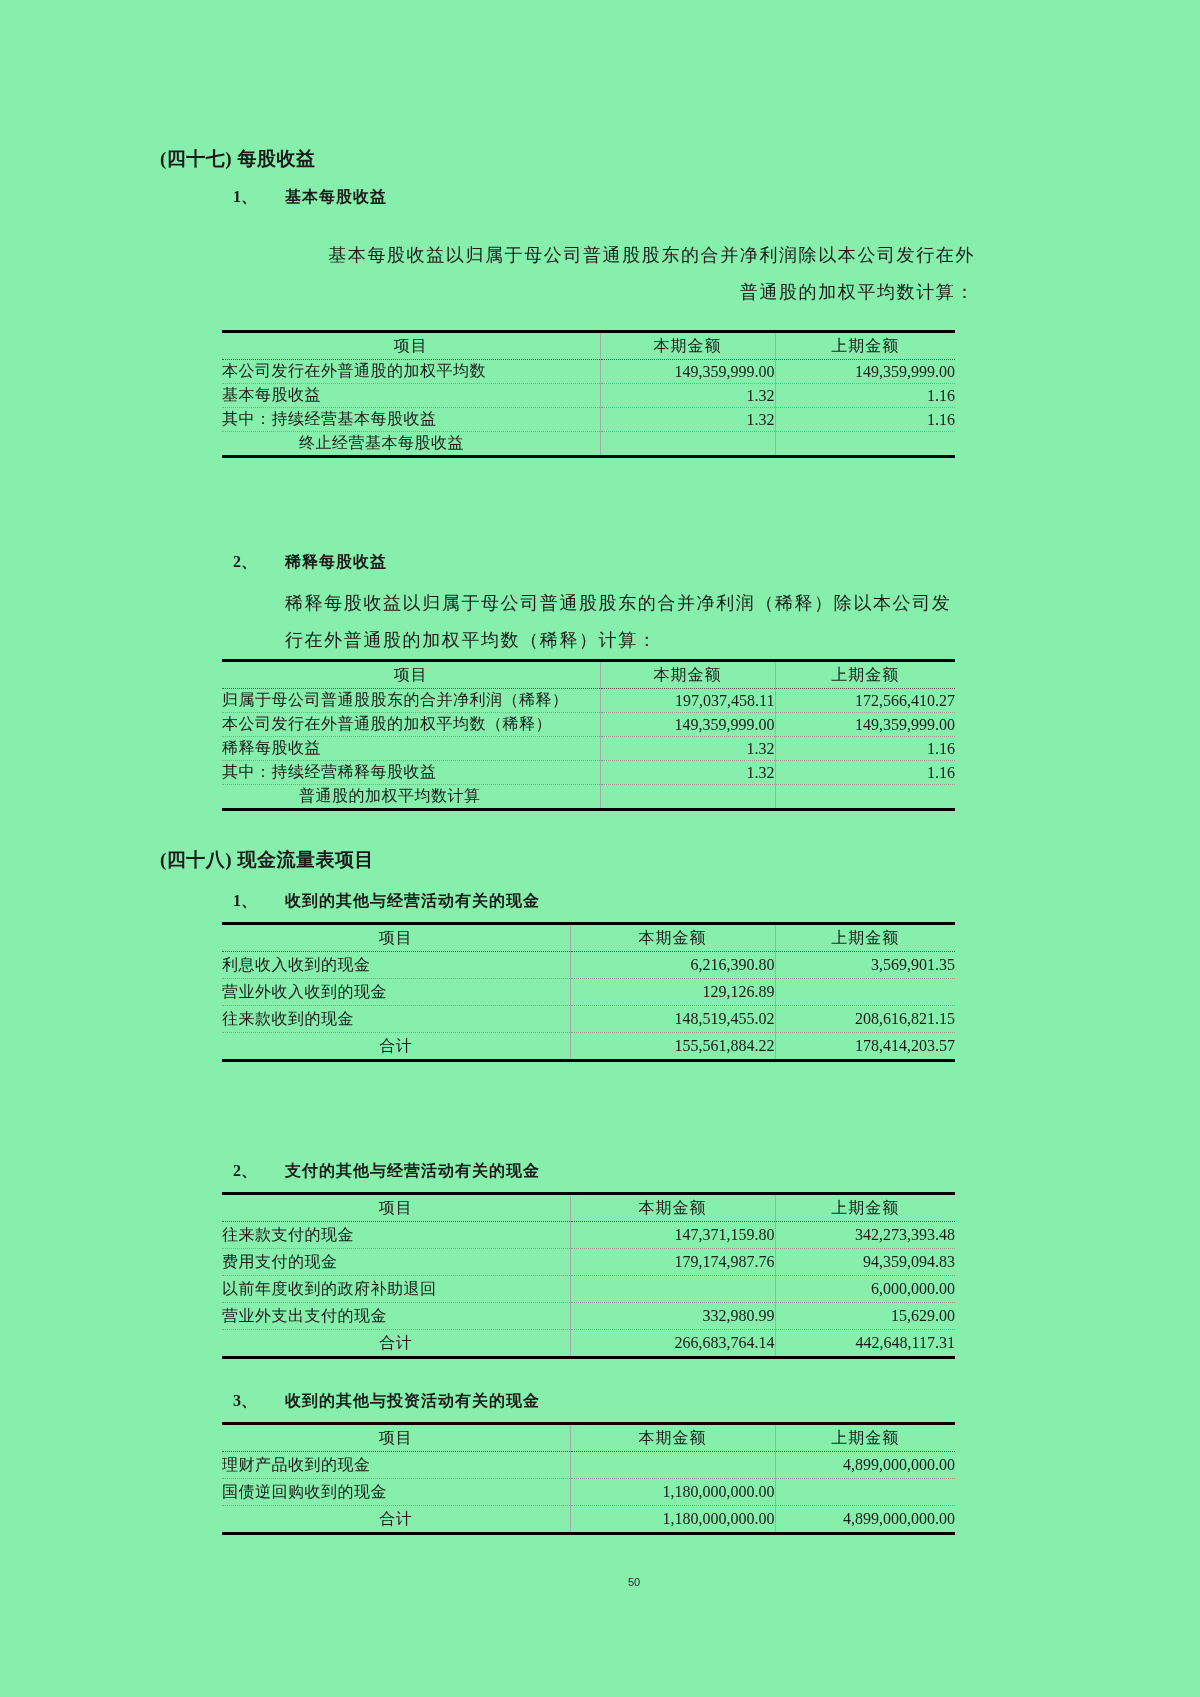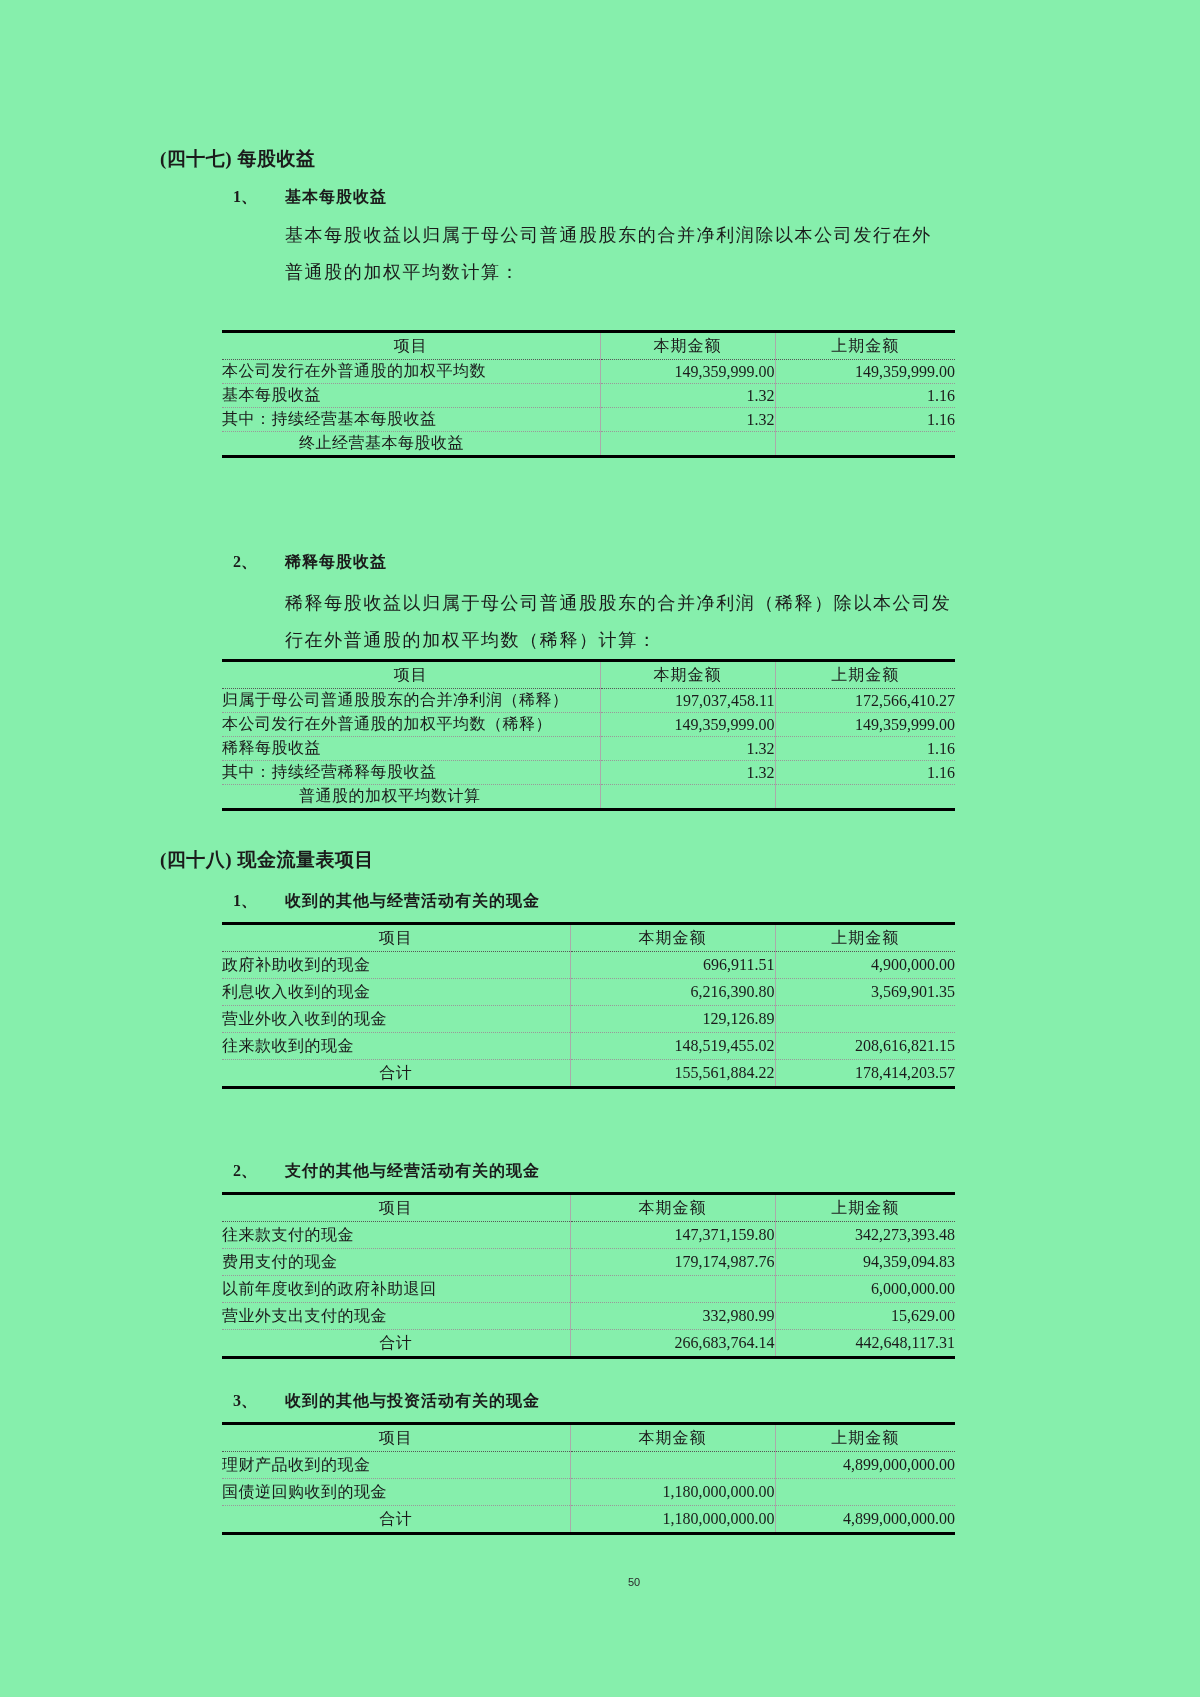--- a/index.html
+++ b/index.html
@@ -105,21 +105,21 @@
     width: 100%;
     text-align: center;
     font-size: 11px;
     font-family: "Liberation Sans", "DejaVu Sans", sans-serif;
     color: #2a2a2a;
     margin-left: 28px;
   }
   
   .pos-s47   { top: 146px; }
   .pos-h-basic   { top: 187px; }
-  .pos-p-basic   { top: 220px; }
+  .pos-p-basic   { top: 240px; text-align: right; }
   .pos-t-basic   { top: 322px; }
   .pos-h-diluted { top: 552px; }
   .pos-p-diluted { top: 588px; }
   .pos-t-diluted { top: 651px; }
   .pos-s48   { top: 847px; }
   .pos-h-c1  { top: 891px; }
   .pos-t-c1  { top: 914px; }
   .pos-h-c2  { top: 1161px; }
   .pos-t-c2  { top: 1184px; }
   .pos-h-c3  { top: 1391px; }
@@ -244,25 +244,20 @@
       </colgroup>
     <thead>
       <tr>
         <th>项目</th>
         <th>本期金额</th>
         <th>上期金额</th>
       </tr>
     </thead>
     <tbody>
       <tr>
-        <td class="lbl">政府补助收到的现金</td>
-        <td class="num">696,911.51</td>
-        <td class="num">4,900,000.00</td>
-      </tr>
-      <tr>
         <td class="lbl">利息收入收到的现金</td>
         <td class="num">6,216,390.80</td>
         <td class="num">3,569,901.35</td>
       </tr>
       <tr>
         <td class="lbl">营业外收入收到的现金</td>
         <td class="num">129,126.89</td>
         <td class="num"></td>
       </tr>
       <tr>

